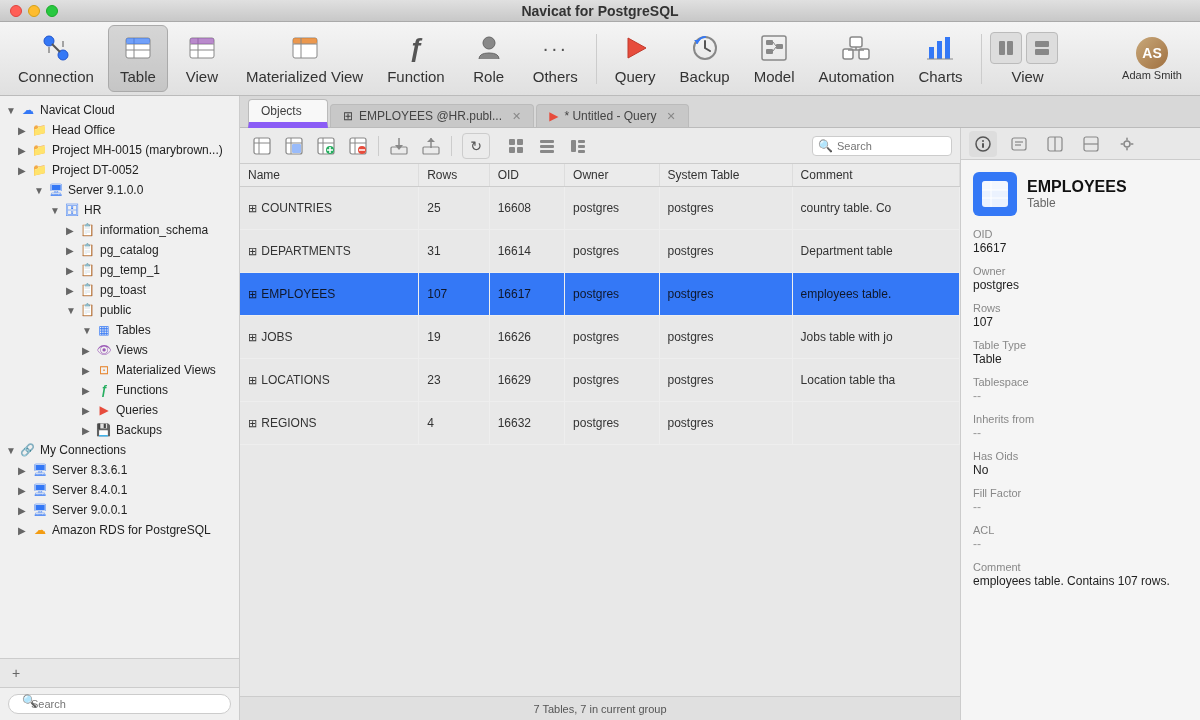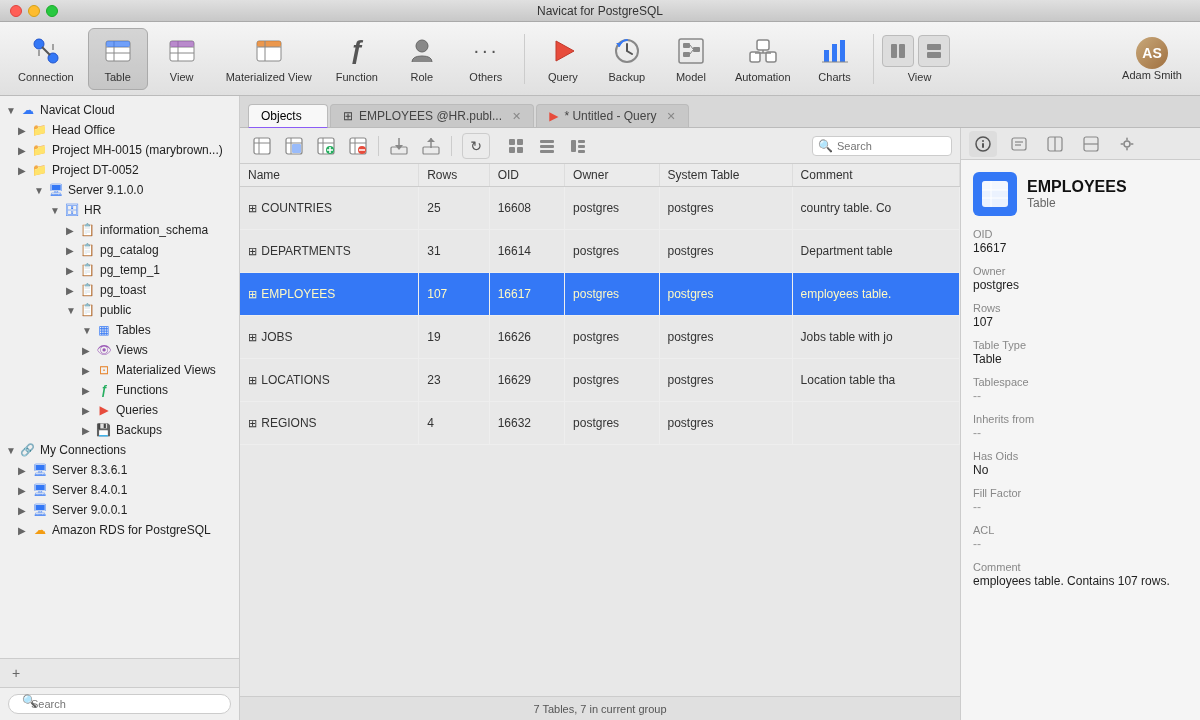--- a/index.html
+++ b/index.html
@@ -8,21 +8,21 @@
     
     .title-bar {
       height: 22px;
       background: linear-gradient(to bottom, #e0e0e0, #c8c8c8);
       display: flex;
       align-items: center;
       justify-content: center;
       position: relative;
       border-bottom: 1px solid #aaa;
     }
-    .title-bar-title { font-size: 12px; font-weight: 400; color: #333; }
+    .title-bar-title { font-size: 14px; font-weight: 700; color: #333; }
     .traffic-lights { position: absolute; left: 10px; display: flex; gap: 6px; align-items: center; }
     .traffic-light { width: 12px; height: 12px; border-radius: 50%; cursor: pointer; }
     .tl-red { background: #ff5f57; border: 1px solid #e0443e; }
     .tl-yellow { background: #febc2e; border: 1px solid #d4a017; }
     .tl-green { background: #28c840; border: 1px solid #1aab29; }
 
     
     .toolbar {
       height: 74px;
       background: linear-gradient(to bottom, #f5f5f5, #e0e0e0);
@@ -46,21 +46,21 @@
     .toolbar-item.active { background: rgba(0,0,0,0.12); border: 1px solid #aaa; }
     .toolbar-icon {
       width: 32px;
       height: 32px;
       display: flex;
       align-items: center;
       justify-content: center;
       font-size: 22px;
       color: #555;
     }
-    .toolbar-label { font-size: 11px; color: #333; white-space: nowrap; }
+    .toolbar-label { font-size: 15px; color: #333; white-space: nowrap; }
 
     
     .toolbar-sep { width: 1px; height: 50px; background: #ccc; margin: 0 4px; }
 
     
     .user-avatar {
       margin-left: auto;
       display: flex;
       flex-direction: column;
       align-items: center;
@@ -160,21 +160,21 @@
       background: #c8c8c8;
       border: 1px solid #bbb;
       border-bottom: none;
       border-radius: 4px 4px 0 0;
       cursor: pointer;
       font-size: 12px;
       color: #444;
       gap: 6px;
       min-width: 80px;
     }
-    .tab.active { background: #f8f8f8; color: #000000; border-bottom: 1px solid #8b5cf6; margin-bottom: -1px; align-items: flex-end; }
+    .tab.active { background: #f8f8f8; color: #404040; border-bottom: 6px solid #8b5cf6; margin-bottom: -1px; align-items: flex-end; }
     .tab-icon { font-size: 12px; }
     .tab-close { font-size: 11px; color: #888; margin-left: 4px; }
 
     
     .objects-panel { flex: 1; display: flex; flex-direction: column; overflow: hidden; }
 
     
     .objects-toolbar {
       height: 36px;
       background: #ebebeb;
@@ -225,21 +225,21 @@
       position: sticky; top: 0; z-index: 1;
     }
     tbody td {
       padding: 14px 8px;
       border-bottom: 1px solid #eee;
       border-right: 1px solid #eee;
       color: #333;
       white-space: nowrap;
     }
     tbody tr.selected { background: #3478f6; }
-    tbody tr.selected td { color: #fef9c3; }
+    tbody tr.selected td { color: #0f172a; }
     .row-icon { font-size: 11px; margin-right: 4px; }
 
     
     .status-bar {
       height: 24px;
       background: #e0e0e0;
       border-top: 1px solid #ccc;
       display: flex;
       align-items: center;
       justify-content: center;

